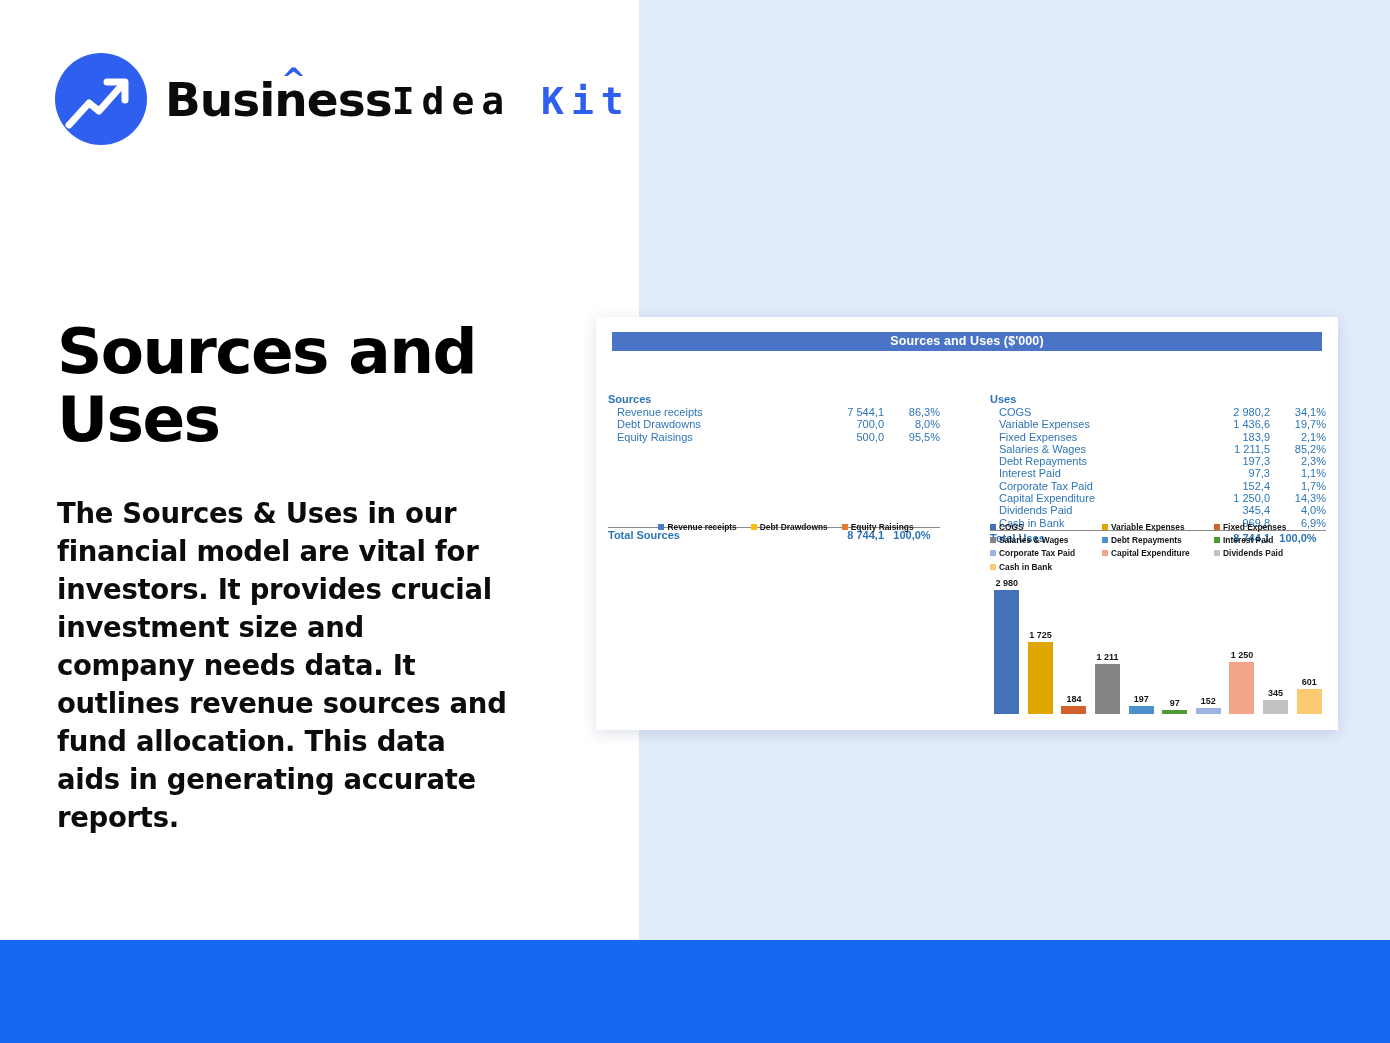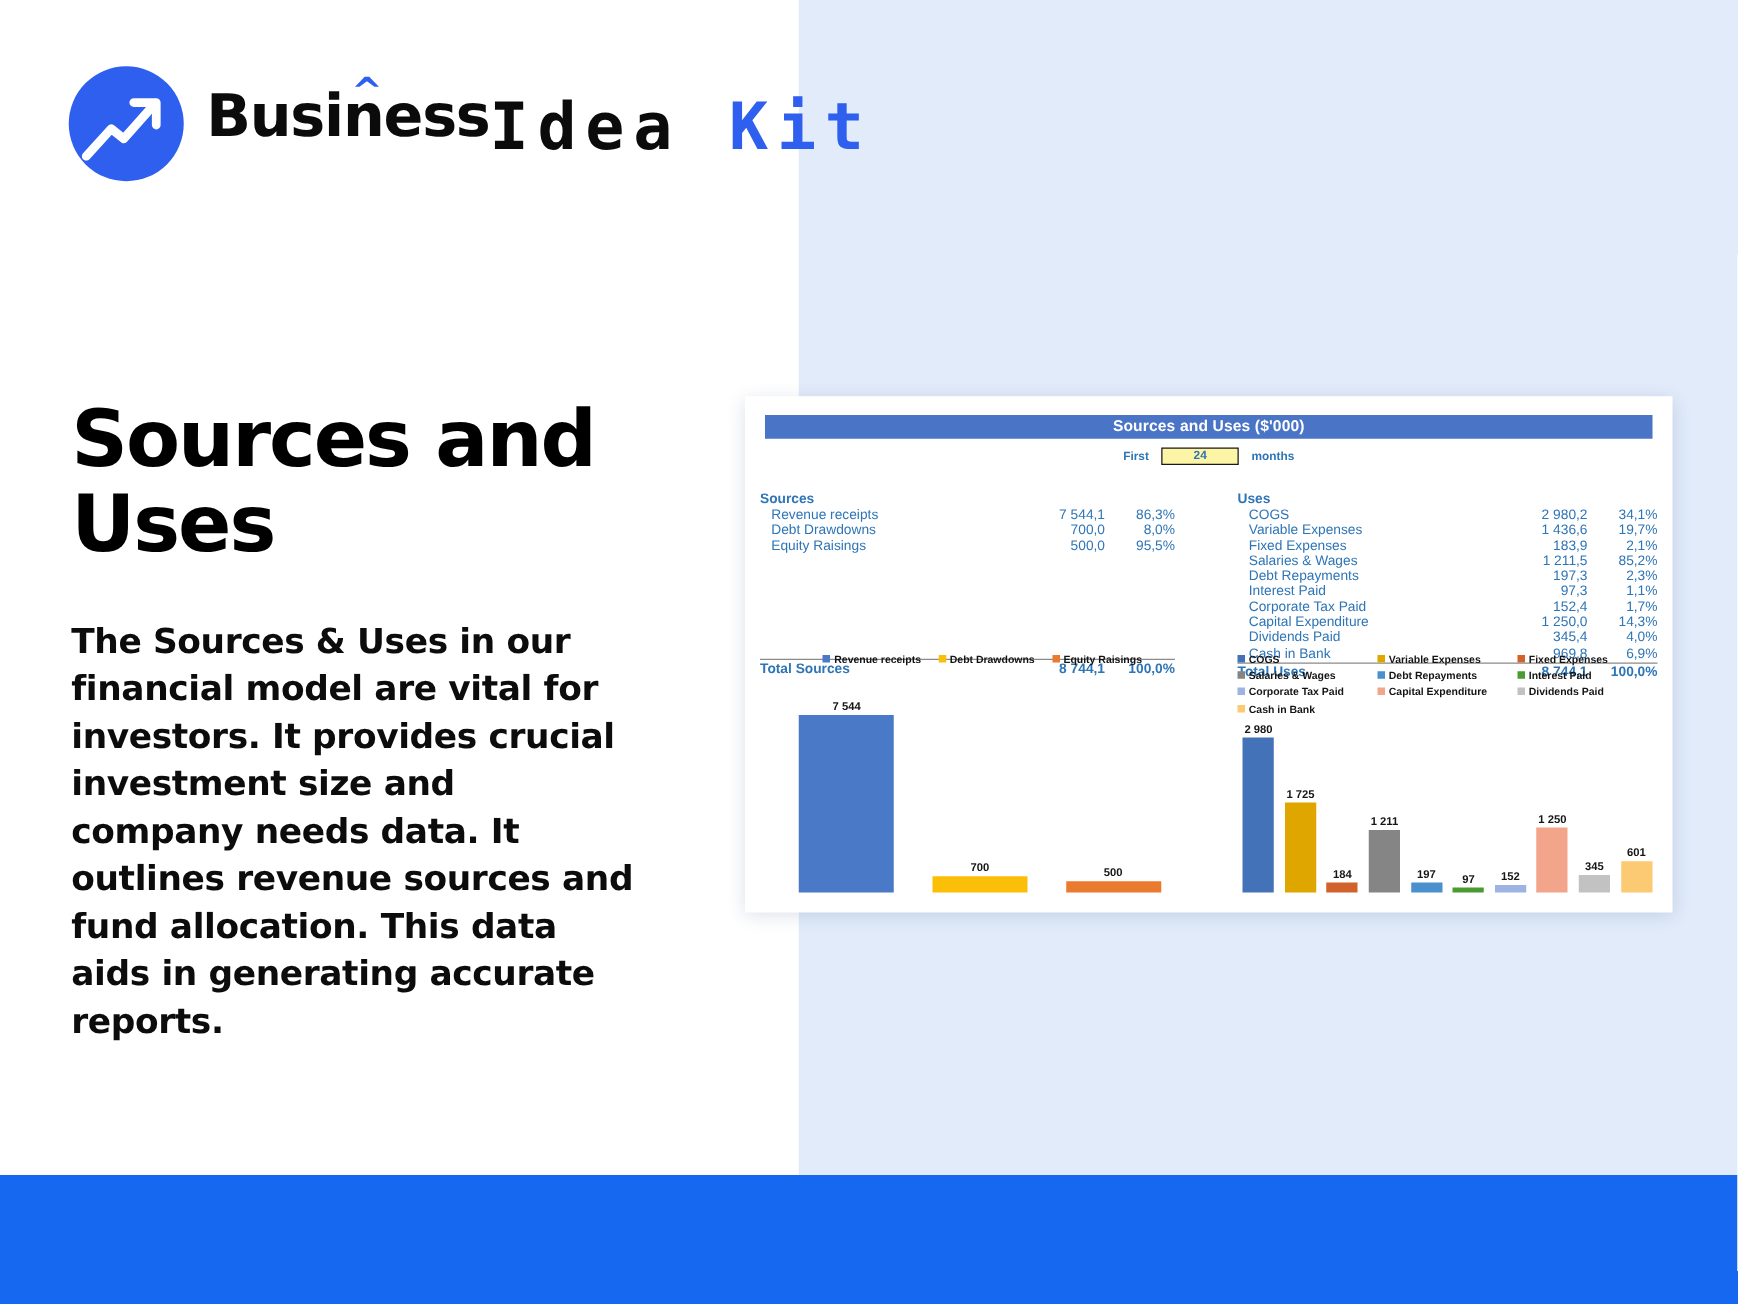--- a/index.html
+++ b/index.html
@@ -22,21 +22,21 @@
   .logo-mark svg { position:absolute; left:0; top:0; }
   .logo-text { display:flex; line-height:1; }
   .logo-l1 {
     font-size:47px; font-weight:bold; color:#0b0b0b;
     letter-spacing:-1px; position:relative; font-family:"DejaVu Sans", sans-serif;
   }
   .logo-l1 .caret {
     position:absolute; left:116px; top:-11px; font-size:30px; font-weight:bold; color:#2f5fee;
   }
   .logo-l2 {
-    font-size:52px; font-weight:bold; letter-spacing:7px; margin-top:6px;
+    font-size:38px; font-weight:bold; letter-spacing:7px; margin-top:6px;
     font-family:"DejaVu Sans Mono", monospace;
   }
   .logo-l2 .dark { color:#0b0b0b; }
   .logo-l2 .blue { color:#2f5fee; }
 
   
   .headline {
     position:absolute; left:57px; top:318px; width:520px;
     font-size:63px; font-weight:bold; line-height:1.08; color:#000;
     letter-spacing:-1.6px; font-family:"DejaVu Sans", sans-serif;
@@ -76,21 +76,21 @@
   .tbl .row { display:flex; line-height:12.3px; }
   .tbl .row .nm  { flex:1; padding-left:9px; }
   .tbl .row .val { width:66px; text-align:right; }
   .tbl .row .pct { width:56px; text-align:right; }
   .tbl .total {
     display:flex; font-weight:bold; line-height:13px;
     border-top:1.2px solid #8a8a8a; padding-top:1px; margin-top:2px;
   }
   .tbl .total .nm  { flex:1; }
   .tbl .total .val { width:66px; text-align:right; }
-  .tbl .total .pct { width:56px; text-align:right; }
+  .tbl .total .pct { width:56px; text-align:center; }
   .tbl.left  .total { margin-top:84px; }
   .tbl.right .total { margin-top:1px; }
 
   
   .chart { position:absolute; }
   .chart.left  { left:28px;  top:205px; width:320px; height:192px; }
   .chart.right { left:394px; top:205px; width:336px; height:192px; }
 
   .legend { display:flex; flex-wrap:wrap; }
   .legend .item {
@@ -142,25 +142,20 @@
 </div>
 
 <h1 class="headline">Sources
 and Uses</h1>
 <p class="bodycopy">The Sources &amp; Uses in our financial model are vital for investors. It provides crucial investment size and company needs data. It outlines revenue sources and fund allocation. This data aids in generating accurate reports.</p>
 
 <div class="card">
 
   <div class="sheet-title">Sources and Uses ($'000)</div>
 
-  <div class="months-row">
-    <span class="lbl">First</span>
-    <span class="months-box">24</span>
-    <span class="lbl">months</span>
-  </div>
 
   <div class="tbl left">
     <div class="hdr">Sources</div>
     <div class="row">
       <span class="nm">Revenue receipts</span>
       <span class="val">7 544,1</span>
       <span class="pct">86,3%</span>
     </div>
     <div class="row">
       <span class="nm">Debt Drawdowns</span>
@@ -246,34 +241,20 @@
         </div>
         <div class="item">
           <span class="swatch" style="background: rgb(251, 191, 7);"></span>
           <span>Debt Drawdowns</span>
         </div>
         <div class="item">
           <span class="swatch" style="background: rgb(233, 122, 46);"></span>
           <span>Equity Raisings</span>
         </div>
       </div>
-    <div class="plot">
-        <div class="bar-col">
-          <div class="dl">7 544</div>
-          <div class="bar" style="background: rgb(74, 122, 199); height: 142px;"></div>
-        </div>
-        <div class="bar-col">
-          <div class="dl">700</div>
-          <div class="bar" style="background: rgb(251, 191, 7); height: 13.176px;"></div>
-        </div>
-        <div class="bar-col">
-          <div class="dl">500</div>
-          <div class="bar" style="background: rgb(233, 122, 46); height: 9.41145px;"></div>
-        </div>
-      </div>
   </div>
 
   <div class="chart right">
     <div class="legend l-right">
         <div class="item">
           <span class="swatch" style="background: rgb(68, 114, 184);"></span>
           <span>COGS</span>
         </div>
         <div class="item">
           <span class="swatch" style="background: rgb(224, 166, 0);"></span>

